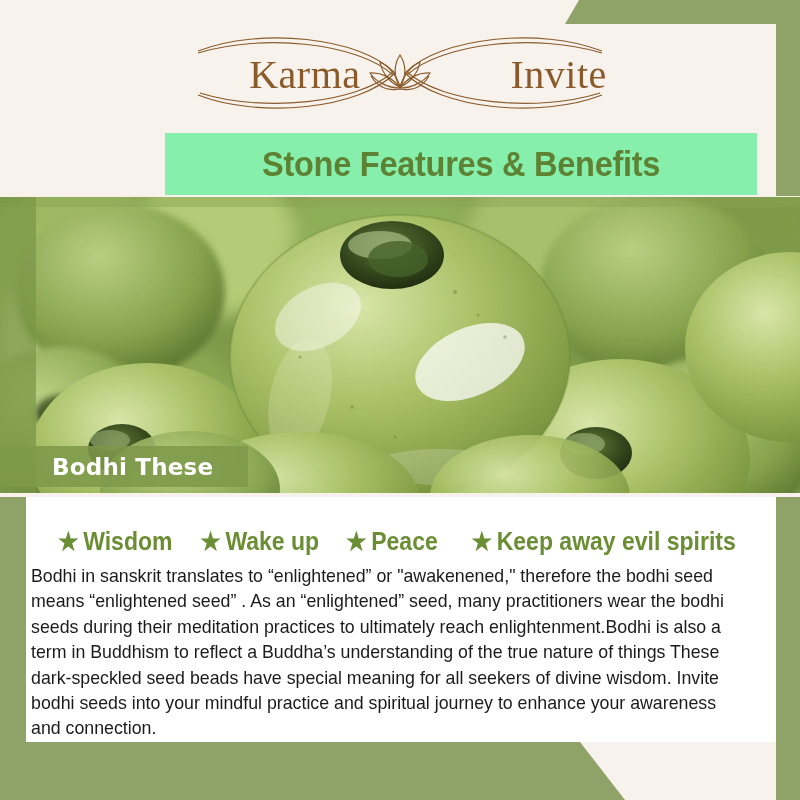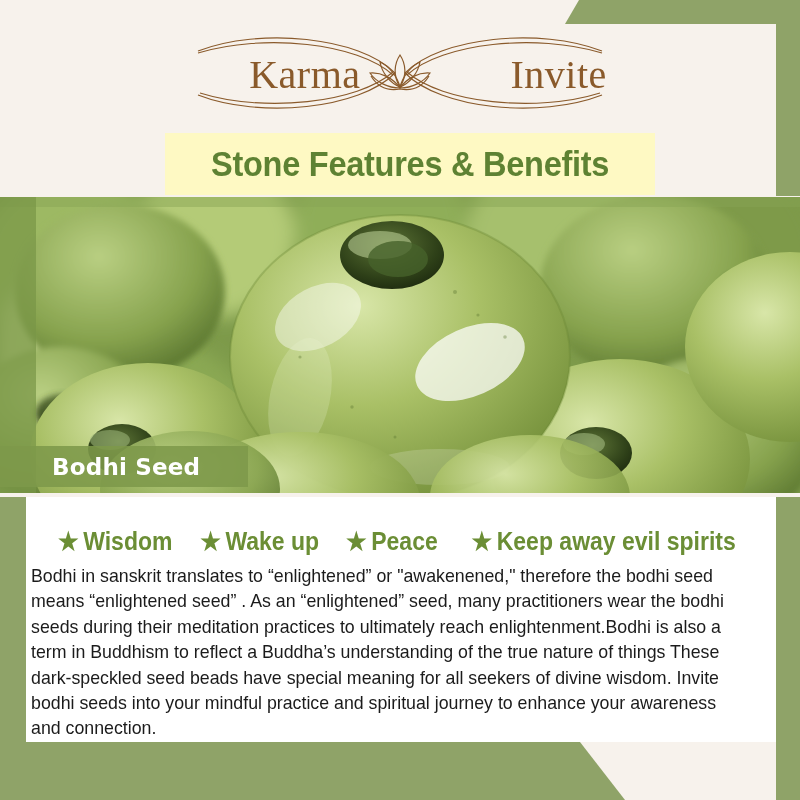--- a/index.html
+++ b/index.html
@@ -52,22 +52,22 @@
     display:flex;align-items:center;justify-content:center;
   }
   .logo-svg{display:block;}
   .logo-text{
     font-family:"Liberation Serif", serif;
     font-size:40px;color:#8a5a2b;letter-spacing:.5px;
   }
 
   
   .title-banner{
-    position:absolute;left:165px;top:133px;width:490px;height:62px;
-    background:#fef9c3;
+    position:absolute;left:165px;top:133px;width:592px;height:62px;
+    background:#86efac;
     display:flex;align-items:center;justify-content:center;
   }
   .title-text{
     font-family:"Liberation Sans Narrow","Liberation Sans", sans-serif;
     font-weight:bold;
     font-size:35px;
     color:#5e8233;
     letter-spacing:-0.3px;
     transform:scaleX(.93);
     white-space:nowrap;
@@ -248,21 +248,21 @@
           <circle cx="478" cy="118" r="1.6"></circle>
         <circle cx="505" cy="140" r="1.8"></circle>
           <circle cx="352" cy="210" r="1.7"></circle>
         <circle cx="395" cy="240" r="1.5"></circle>
           <circle cx="300" cy="160" r="1.6"></circle>
       </g>
       <rect x="0" y="0" width="800" height="10" fill="#87a355" opacity=".45"></rect>
     </svg>
     <div class="photo-left-overlay"></div>
     <div class="seed-label">
-      <span>Bodhi Seed</span>
+      <span>Bodhi These</span>
     </div>
   </div>
 
   <div class="benefits">
     <div class="benefit">
       <span class="star">★</span>
       <span>Wisdom</span>
     </div>
     <div class="benefit">
       <span class="star">★</span>

